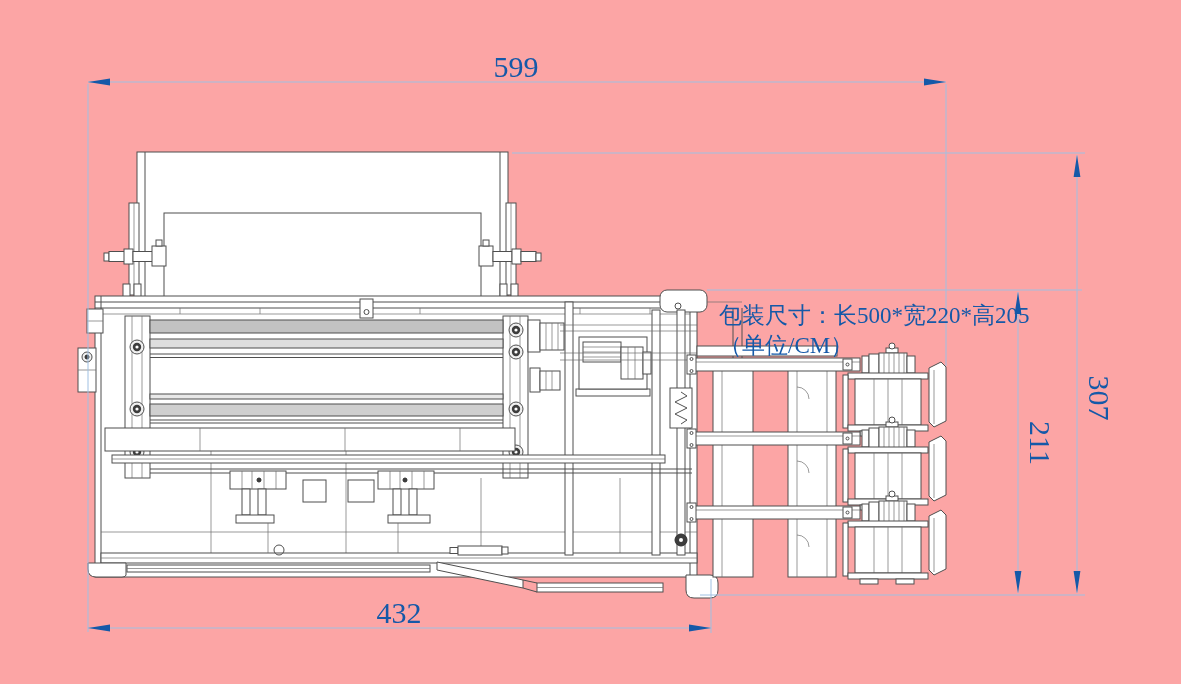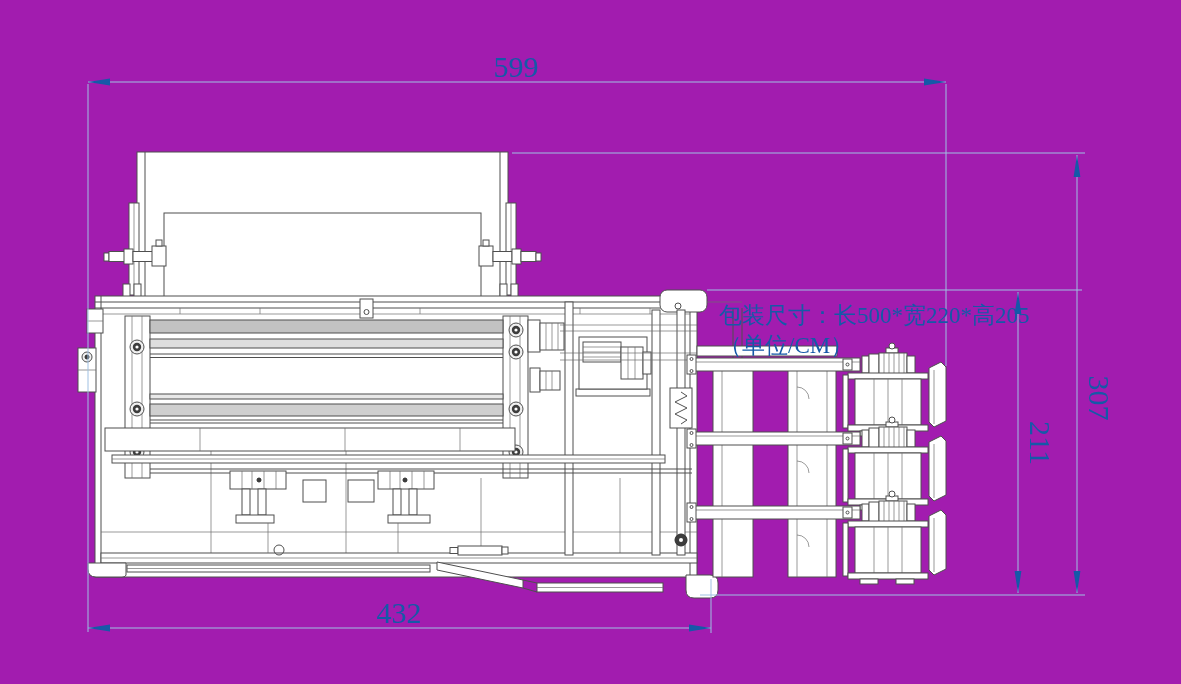--- a/index.html
+++ b/index.html
@@ -1,16 +1,16 @@
 <!DOCTYPE html>
 <html style="--dimension-blue: #1559a8; --dimension-line: #9fc0e2; --outline-gray: #4f4f4f; --background: #ffffff;"><head>
 <meta charset="utf-8">
 <style>
   html,body{margin:0;padding:0;background:#fff;}
-  .canvas{position:relative;width:1181px;height:684px;background:#a21caf;overflow:hidden;
+  .canvas{position:relative;width:1181px;height:684px;background:#fca5a5;overflow:hidden;
           font-family:"Liberation Serif","DejaVu Serif",serif;}
   svg{position:absolute;left:0;top:0;}
 
   
   .ml{stroke:#4f4f4f;stroke-width:1;fill:none;}
   .mlt{stroke:#6e6e6e;stroke-width:0.7;fill:none;}
   .mf{stroke:#4f4f4f;stroke-width:1;fill:#ffffff;}
   .g1{stroke:#4f4f4f;stroke-width:1;fill:#c2c2c2;}
   .g2{stroke:#4f4f4f;stroke-width:1;fill:#dedede;}
   .g3{stroke:#4f4f4f;stroke-width:1;fill:#e8e8e8;}

